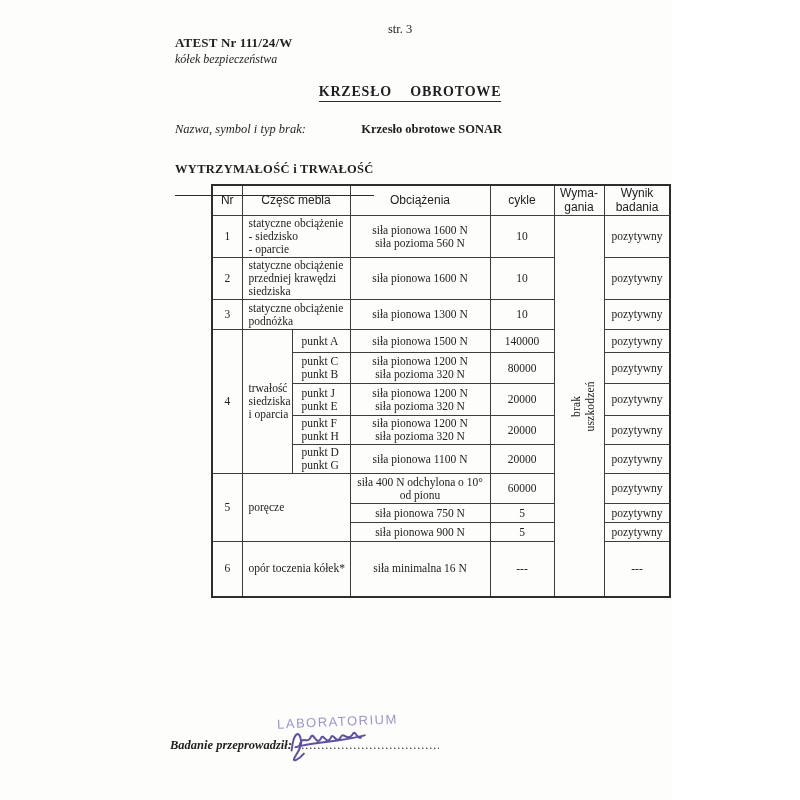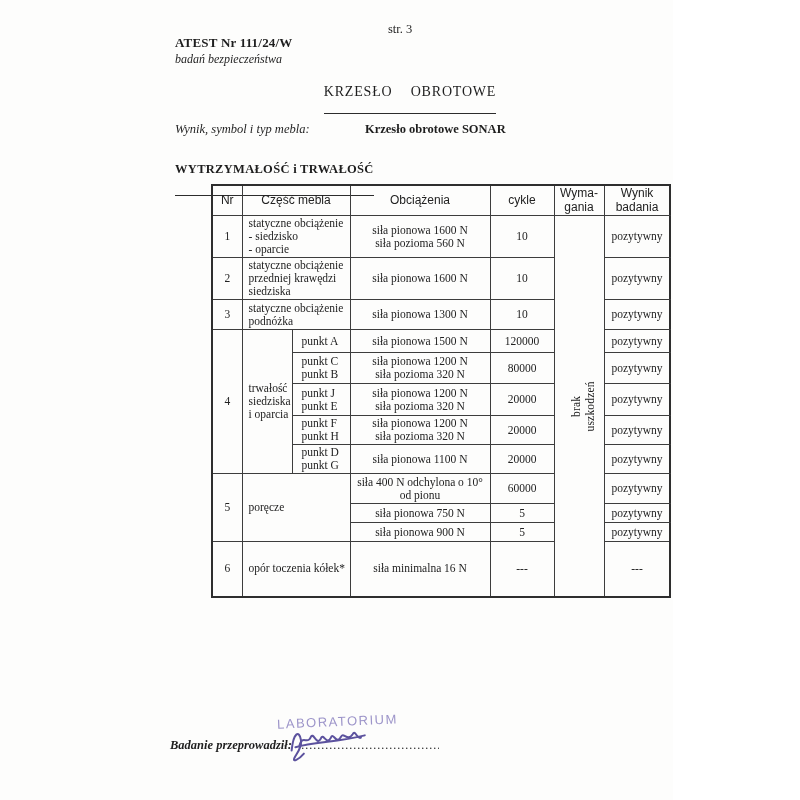--- a/index.html
+++ b/index.html
@@ -14,24 +14,24 @@
     overflow: hidden;
   }
   .abs { position: absolute; }
   .page-number { left: 388px; top: 22px; font-size: 12.5px; }
   .atest-block { left: 175px; top: 35px; }
   .atest-number { font-size: 13px; font-weight: bold; letter-spacing: 0.2px; }
   .atest-subtitle { font-size: 12px; font-style: italic; margin-top: 1px; }
   .title-wrap { left: 10px; top: 82px; width: 800px; text-align: center; }
   .doc-title {
     display: inline-block;
-    font-size: 14px; font-weight: normal;
+    font-size: 14px; font-weight: bold;
     letter-spacing: 0.8px; word-spacing: 14px;
     border-bottom: 1.5px solid #2c2c2c;
-    padding-bottom: 13px;
+    padding-bottom: 1px;
   }
   .name-line { left: 175px; top: 122px; font-size: 12.5px; }
   .name-label { font-style: italic; }
   .name-value { font-weight: bold; margin-left: 46px; }
   .section-heading-wrap { left: 175px; top: 159px; }
   .section-heading {
     display: inline-block;
     font-size: 12.5px; font-weight: bold;
     letter-spacing: 0.3px;
     border-bottom: 1.5px solid #2c2c2c;
@@ -101,29 +101,29 @@
 </style>
 </head>
 <body>
 
 <div class="page">
 
   <div class="abs page-number">str. 3</div>
 
   <div class="abs atest-block">
     <div class="atest-number">ATEST Nr 111/24/W</div>
-    <div class="atest-subtitle">badań bezpieczeństwa</div>
+    <div class="atest-subtitle">kółek bezpieczeństwa</div>
   </div>
 
   <div class="abs title-wrap">
     <span class="doc-title">KRZESŁO OBROTOWE</span>
   </div>
 
   <div class="abs name-line">
-    <span class="name-label">Wynik, symbol i typ mebla:</span>
+    <span class="name-label">Nazwa, symbol i typ brak:</span>
     <span>&nbsp;</span>
     <span class="name-value">Krzesło obrotowe SONAR</span>
   </div>
 
   <div class="abs section-heading-wrap">
     <span class="section-heading">WYTRZYMAŁOŚĆ i TRWAŁOŚĆ</span>
   </div>
 
   <div class="abs table-wrap">
     <table class="doc-table">
@@ -180,21 +180,21 @@
           <td class="c">10</td>
           <td class="c">pozytywny</td>
         </tr>
         <tr class="h23">
           <td rowspan="5" class="c">4</td>
           <td rowspan="5" class="l pre">trwałość
 siedziska
 i oparcia</td>
           <td class="pt">punkt A</td>
           <td class="c">siła pionowa 1500 N</td>
-          <td class="c">120000</td>
+          <td class="c">140000</td>
           <td class="c">pozytywny</td>
         </tr>
         <tr class="h31">
           <td class="pt pre">punkt C
 punkt B</td>
           <td class="c pre">siła pionowa 1200 N
 siła pozioma 320 N</td>
           <td class="c">80000</td>
           <td class="c">pozytywny</td>
         </tr>

